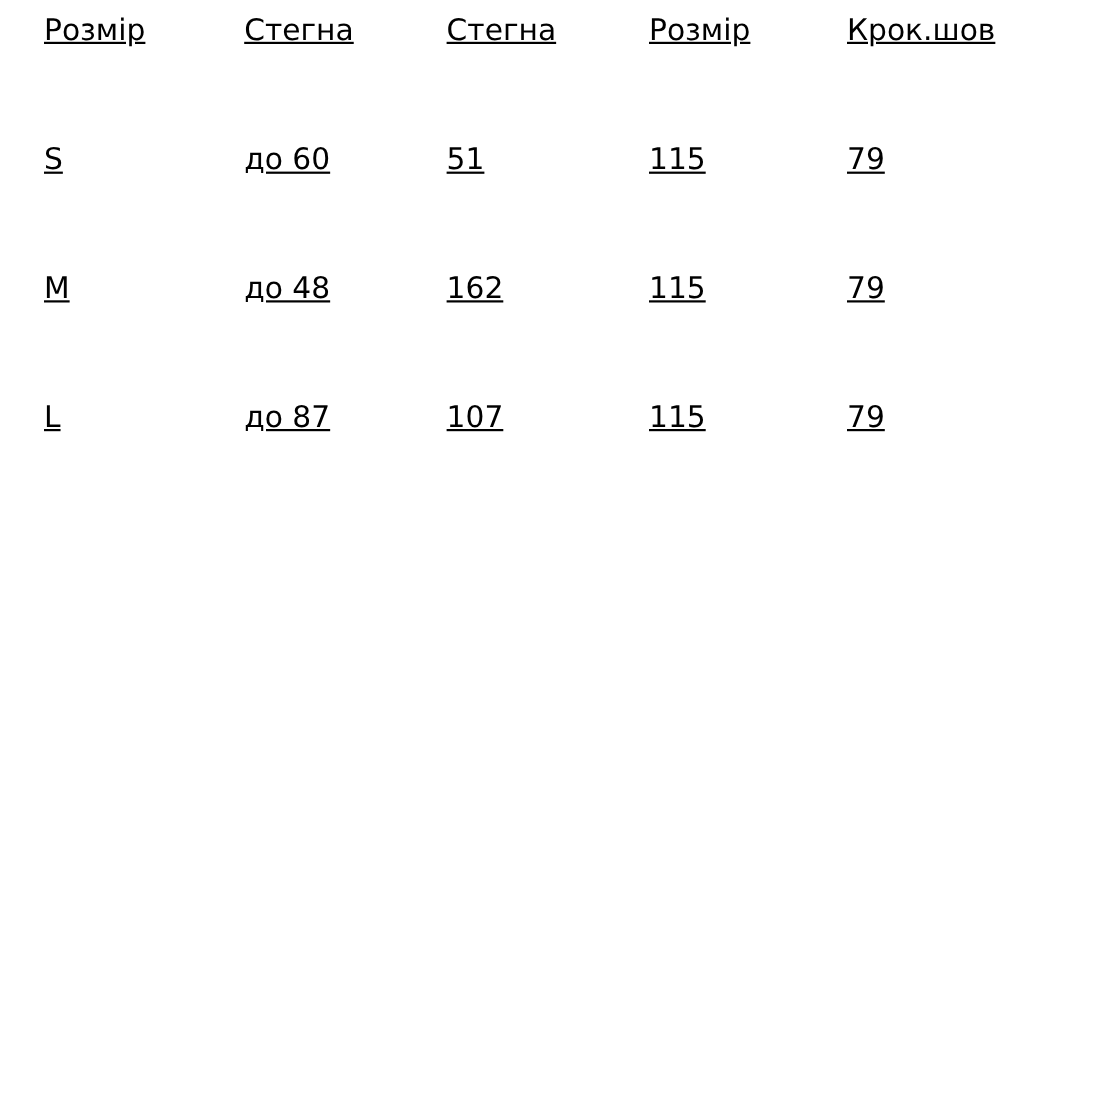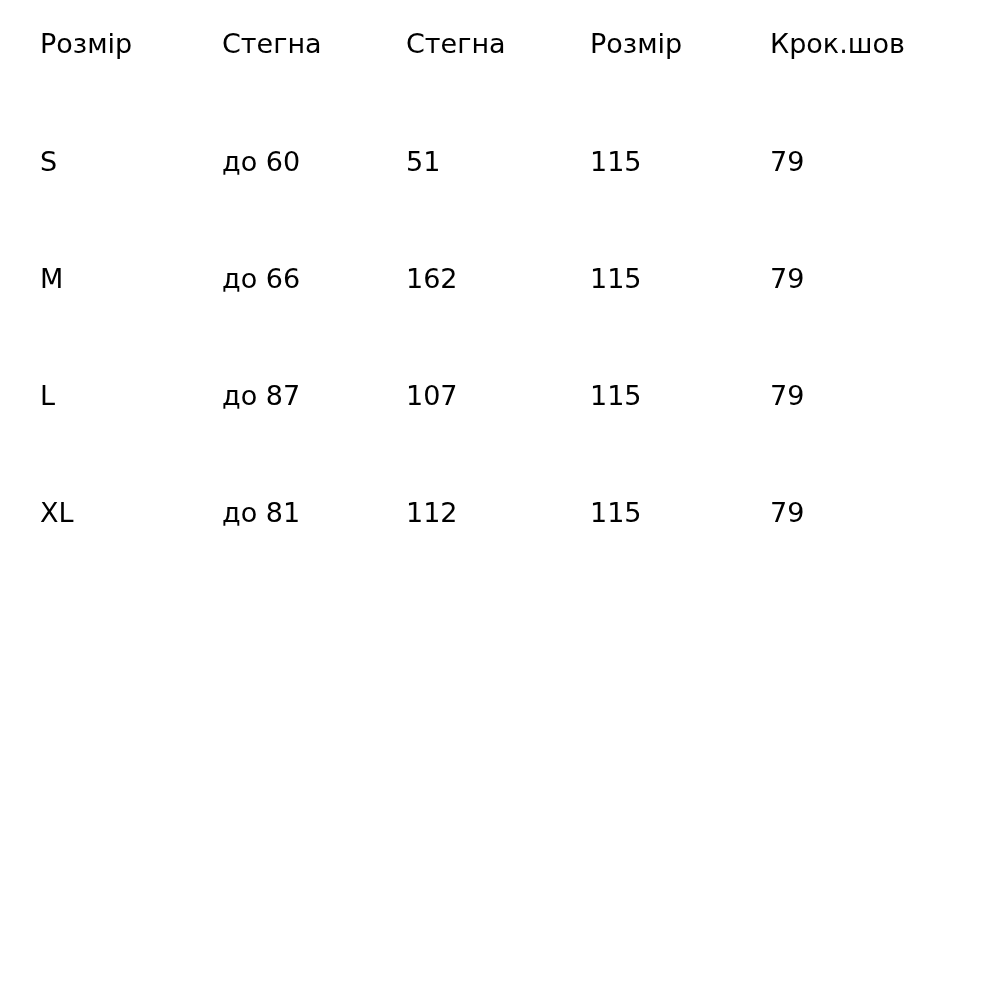--- a/index.html
+++ b/index.html
@@ -16,24 +16,25 @@
   }
   .page {
     position: relative;
     width: 1000px;
     height: 1000px;
     background: #ffffff;
   }
   table.size-table {
     position: absolute;
     left: 40px;
-    top: 28px;
+    top: 12px;
     border-collapse: collapse;
     table-layout: fixed;
     width: 920px;
+    text-decoration: underline;
   }
   table.size-table col.c0 { width: 182px; }
   table.size-table col.c1 { width: 184px; }
   table.size-table col.c2 { width: 184px; }
   table.size-table col.c3 { width: 180px; }
   table.size-table col.c4 { width: 190px; }
 
   table.size-table th,
   table.size-table td {
     text-align: left;
@@ -79,34 +80,27 @@
     <tbody>
       <tr>
         <td>S</td>
         <td>до 60</td>
         <td>51</td>
         <td>115</td>
         <td>79</td>
       </tr>
       <tr>
         <td>M</td>
-        <td>до 66</td>
+        <td>до 48</td>
         <td>162</td>
         <td>115</td>
         <td>79</td>
       </tr>
       <tr>
         <td>L</td>
         <td>до 87</td>
         <td>107</td>
         <td>115</td>
         <td>79</td>
       </tr>
-      <tr>
-        <td>XL</td>
-        <td>до 81</td>
-        <td>112</td>
-        <td>115</td>
-        <td>79</td>
-      </tr>
     </tbody>
   </table>
 </div>
 
 </body></html>

